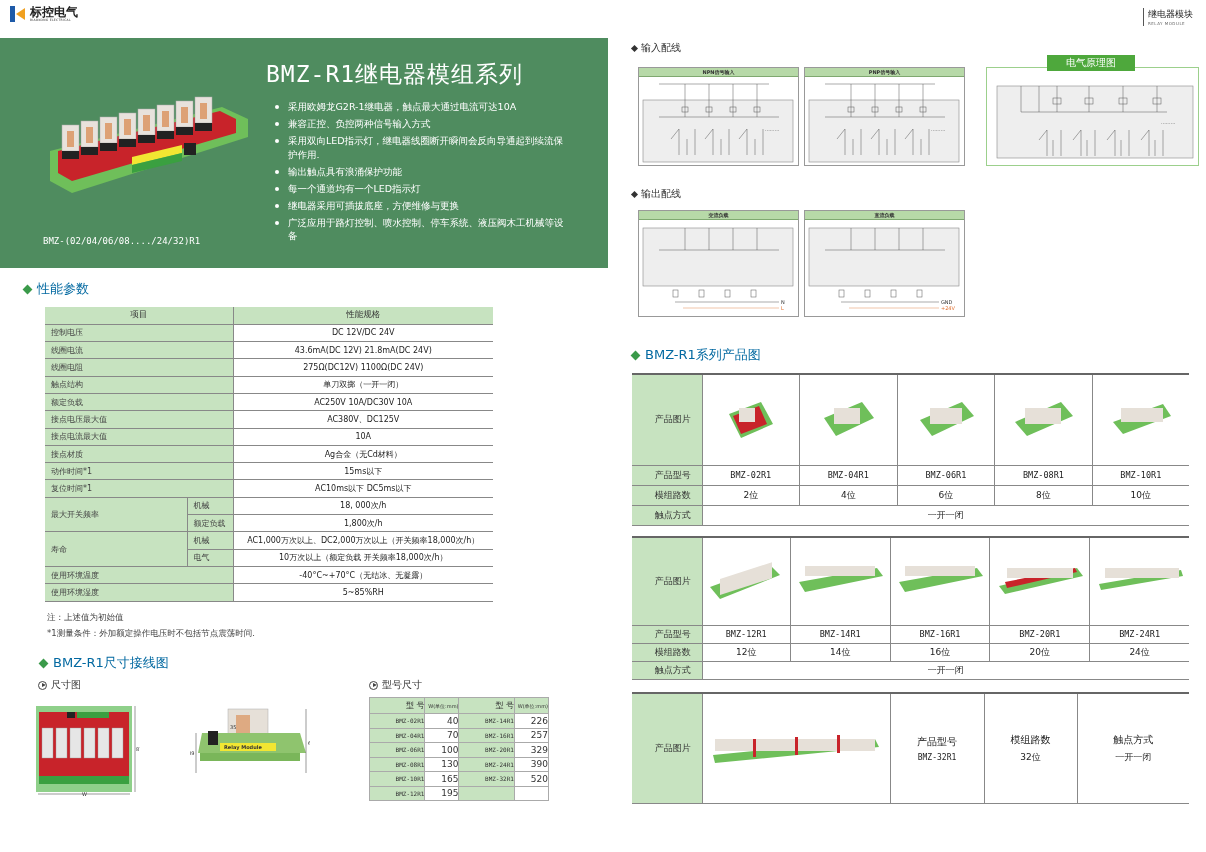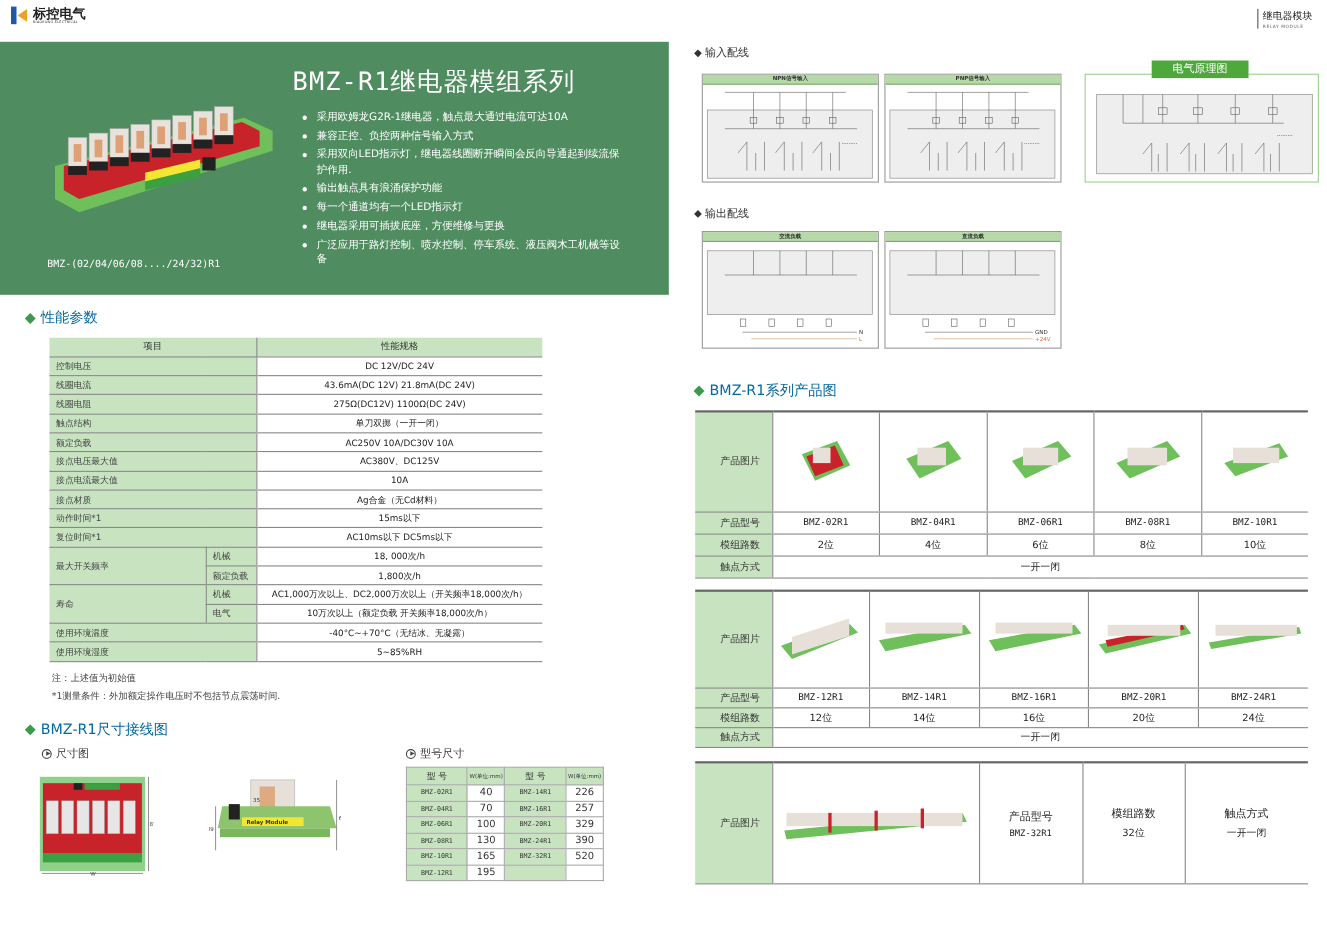--- a/index.html
+++ b/index.html
@@ -40,21 +40,21 @@
 .spec td.lab2{background:#c7e3c0;color:#444;width:46px;border-left:1px solid #888}
 .spec td.val{text-align:center;color:#222;border-left:1px solid #888}
 .spec thead tr th:first-child{border-right:1px solid #888}
 .spec tr{border-top:0}
 .notes{left:47px;top:609px;font-size:8.5px;color:#444;line-height:16px}
 
 .dim1{left:36px;top:706px;width:104px;height:90px}
 .dim2{left:190px;top:705px;width:120px;height:70px}
 
 .size{left:369px;top:697px;width:180px;font-size:7px}
-.size td,.size th{border:1px solid #aaa;height:14.5px;text-align:center;font-weight:normal}
+.size td,.size th{border:1px solid #aaa;height:14.5px;text-align:right;font-weight:normal}
 .size th{background:#c7e3c0;font-size:8px;height:16px}
 .size th.small{font-size:5px}
 .size td.m{background:#c7e3c0;font-family:"DejaVu Sans Mono",monospace;font-size:6px;width:44px}
 .size td.v{font-size:9px;width:27px}
 
 .wpanel{border:1px solid #999;background:#fff}
 .wpanel .wh{height:9px;background:#b7d9a8;border-bottom:1px solid #7fa870;font-size:5px;text-align:center;line-height:9px;color:#333;font-weight:bold}
 .princ{left:986px;top:67px;width:213px;height:99px;border:1px solid #9cd08c}
 .princ-tab{left:1047px;top:55px;width:88px;height:16px;background:#4ea83c;color:#fff;font-size:10px;text-align:center;line-height:16px}
 
@@ -211,21 +211,21 @@
         <td class="lab" colspan="2">使用环境湿度</td>
         <td class="val">5~85%RH</td>
       </tr>
   </tbody>
 </table>
 <div class="abs notes">
   <div>注：上述值为初始值</div>
   <div>*1测量条件：外加额定操作电压时不包括节点震荡时间.</div>
 </div>
 
-<div class="abs sec-h" style="left:24px;top:654px">
+<div class="abs sec-h" style="left:40px;top:654px">
   <span class="dia"></span>
   <span>BMZ-R1尺寸接线图</span>
 </div>
 <div class="abs sub-h" style="left:38px;top:678px">
   <span class="circ"></span>
   <span>尺寸图</span>
 </div>
 <svg class="abs dim1" viewBox="0 0 104 90">
   <rect x="0" y="0" width="96" height="86" fill="#8fd08a"></rect>
   <rect x="3" y="6" width="90" height="64" fill="#c8232a"></rect>

